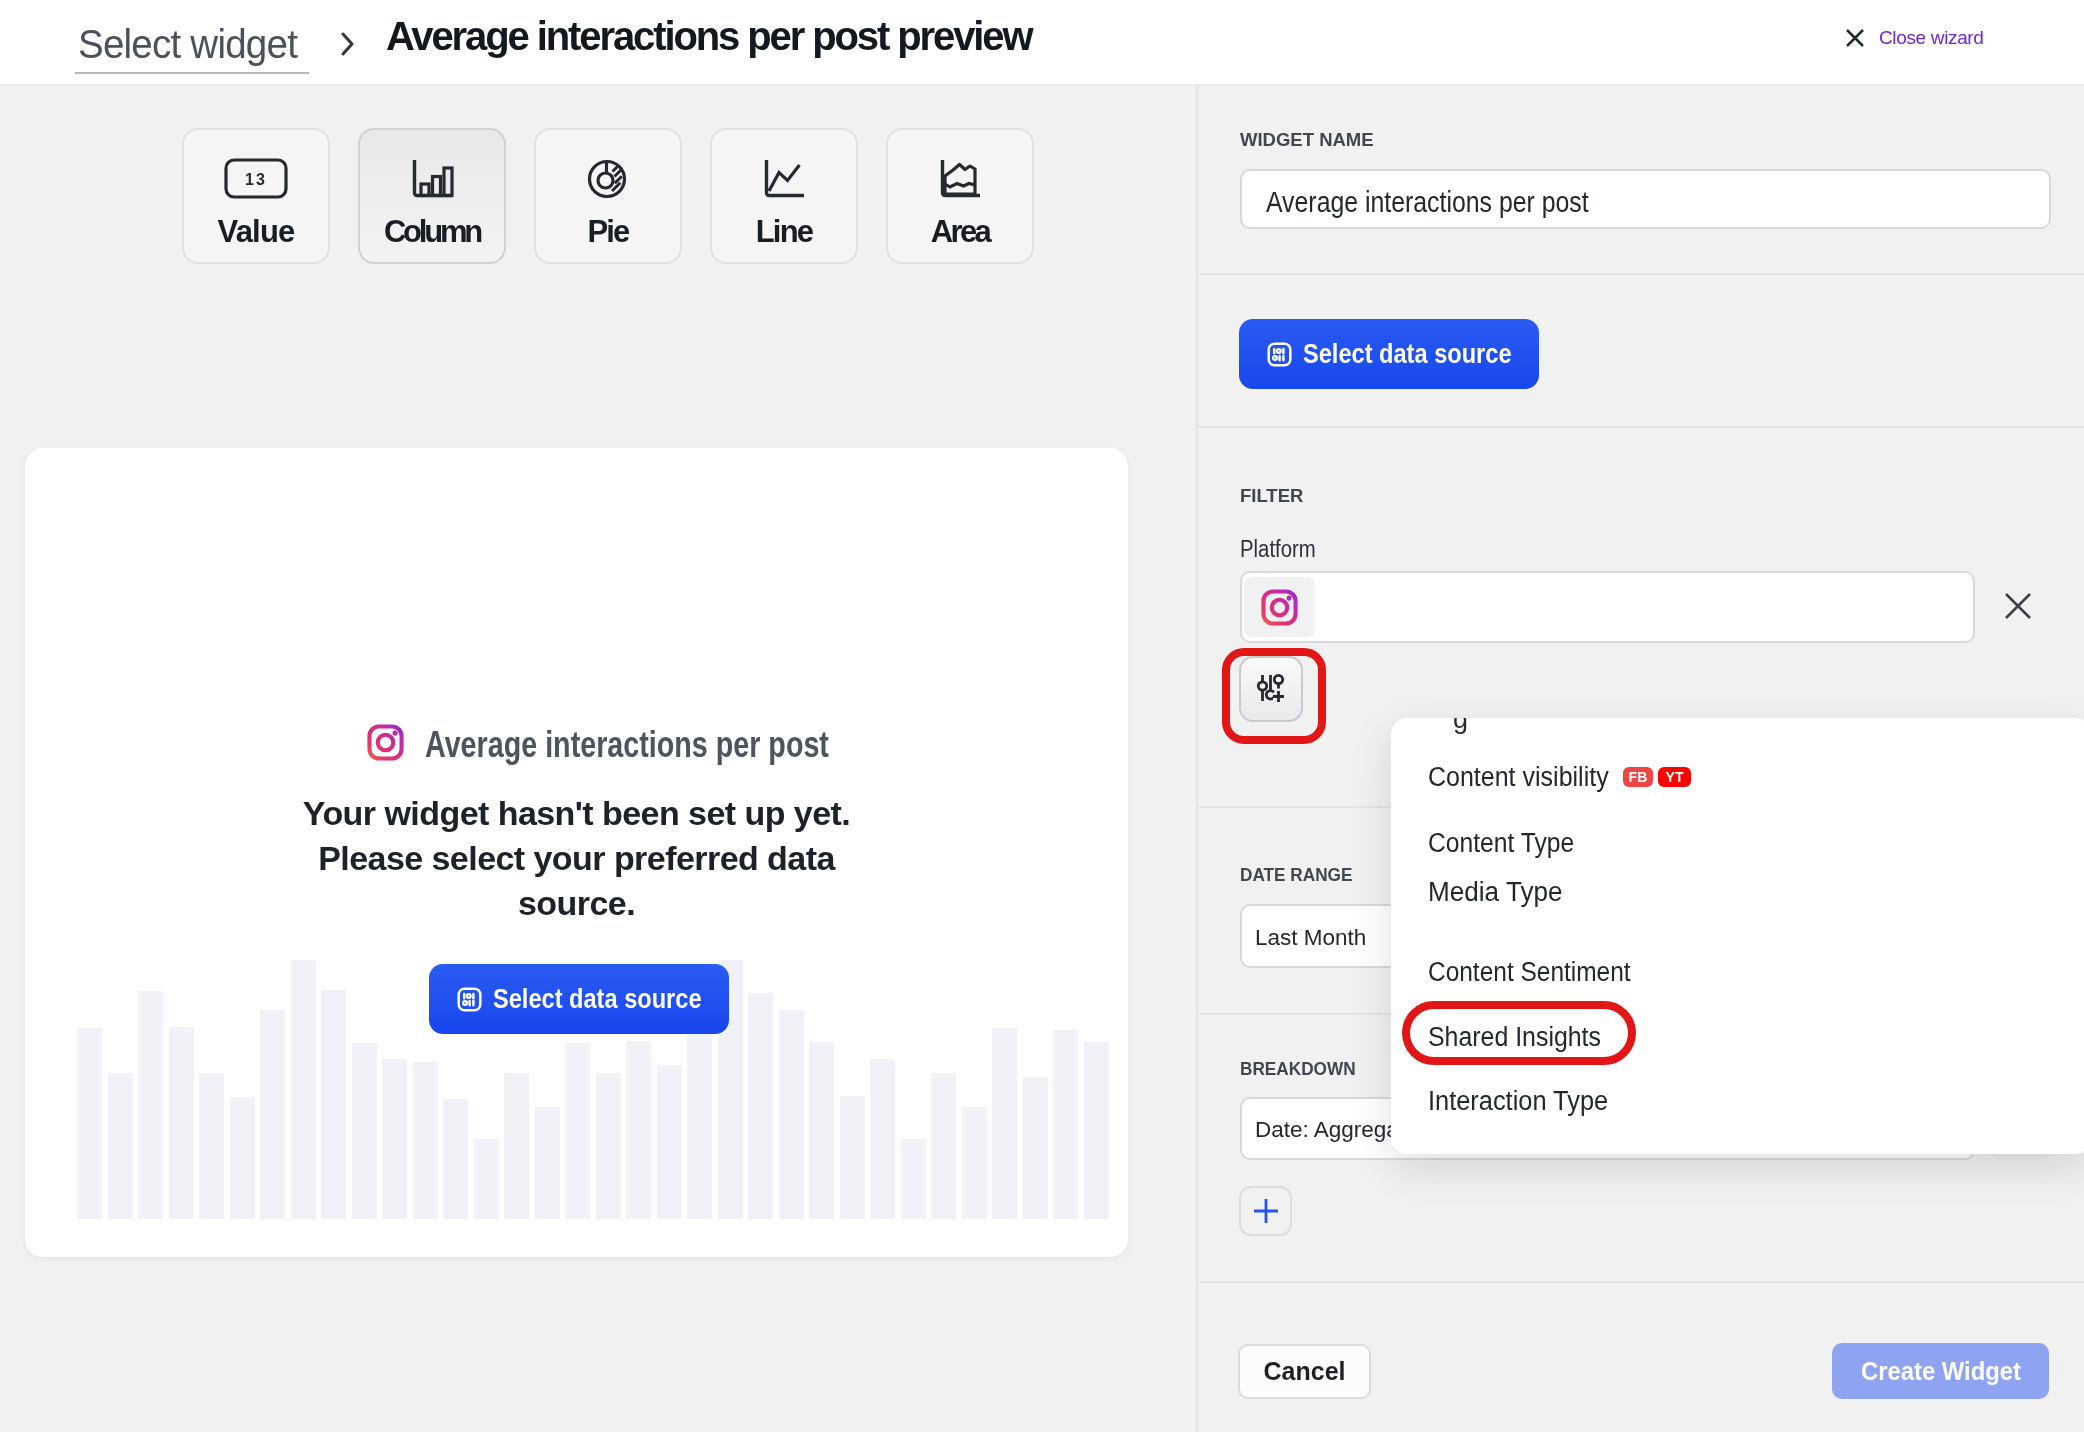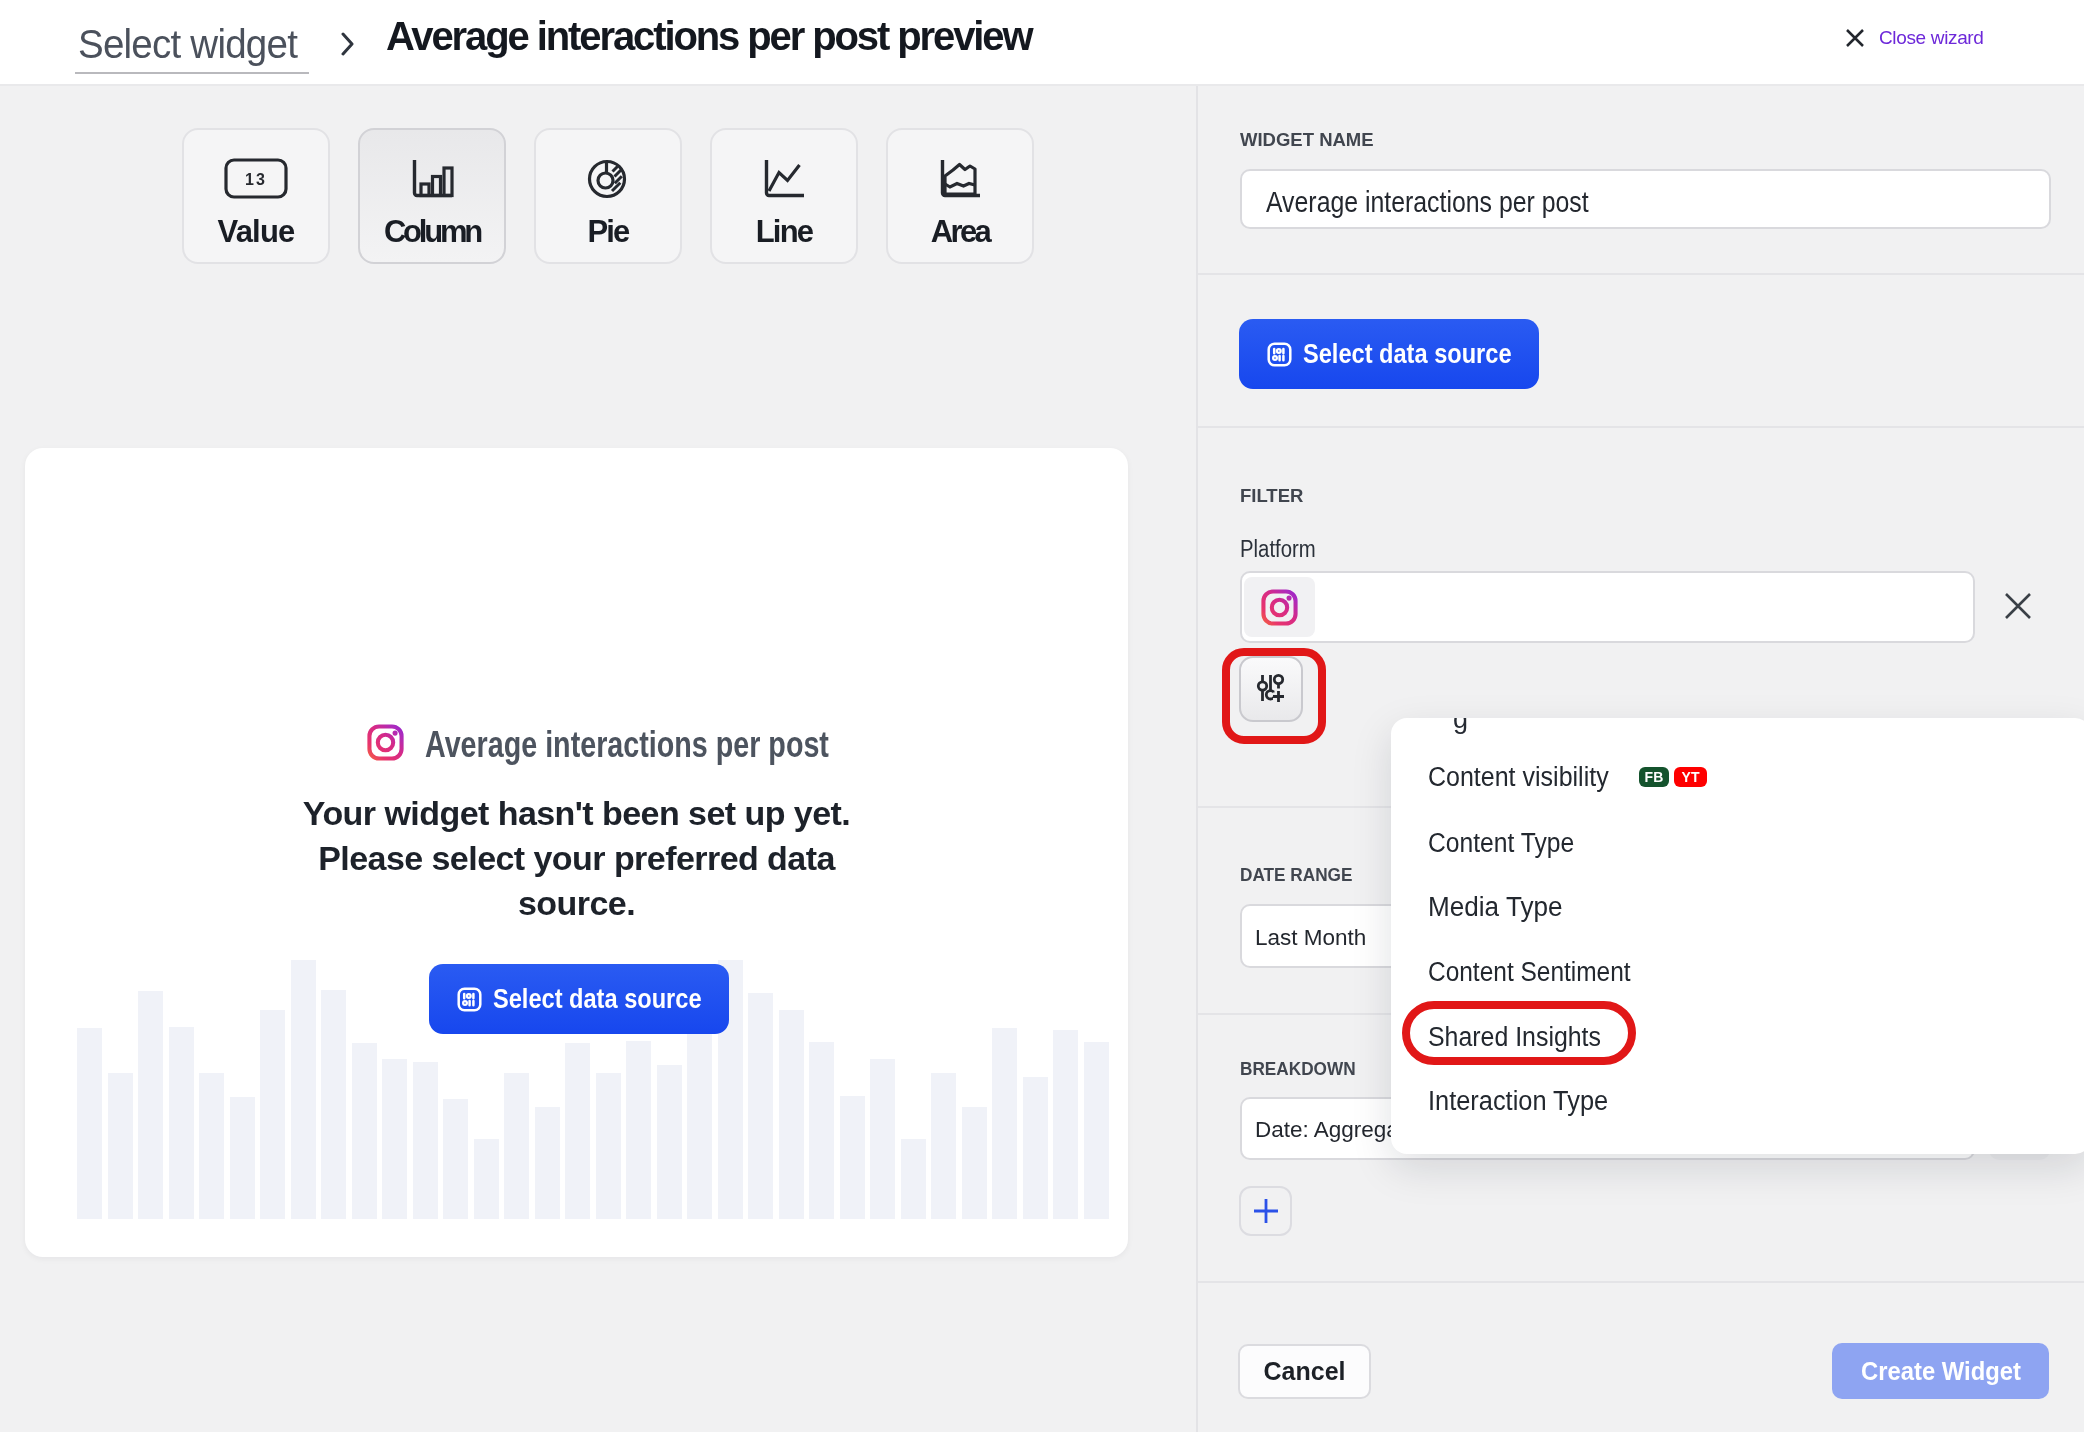--- a/index.html
+++ b/index.html
@@ -230,27 +230,27 @@
     <span class="sx"><span style="transform:scaleX(1)">Cancel</span></span>
   </div>
 <div class="create">
     <span class="sx" style="width:160px"><span style="transform:scaleX(0.916)">Create Widget</span></span>
   </div>
 
 <div class="dropdown">
   <span class="hid">g</span>
   <div class="mi" style="top:27px">
       <span class="sx"><span style="transform:scaleX(0.926)">Content visibility</span></span>
-    <span class="badge" style="width:30px;background:#14532d;margin-left:16px">FB</span>
+    <span class="badge" style="width:30px;background:#ef4444;margin-left:0px">FB</span>
     <span class="badge" style="width:33px;background:#fe0000;margin-left:5px">YT</span>
   </div>
   <div class="mi" style="top:93.5px">
       <span class="sx"><span style="transform:scaleX(0.913)">Content Type</span></span>
     </div>
-  <div class="mi" style="top:157px">
+  <div class="mi" style="top:142px">
       <span class="sx"><span style="transform:scaleX(0.967)">Media Type</span></span>
     </div>
   <div class="mi" style="top:287.5px">
       <span class="sx"><span style="transform:scaleX(0.922)">Shared Insights</span></span>
     </div>
   <div class="mi" style="top:222.5px">
       <span class="sx"><span style="transform:scaleX(0.906)">Content Sentiment</span></span>
     </div>
   <div class="mi" style="top:351.5px">
       <span class="sx"><span style="transform:scaleX(0.94)">Interaction Type</span></span>

